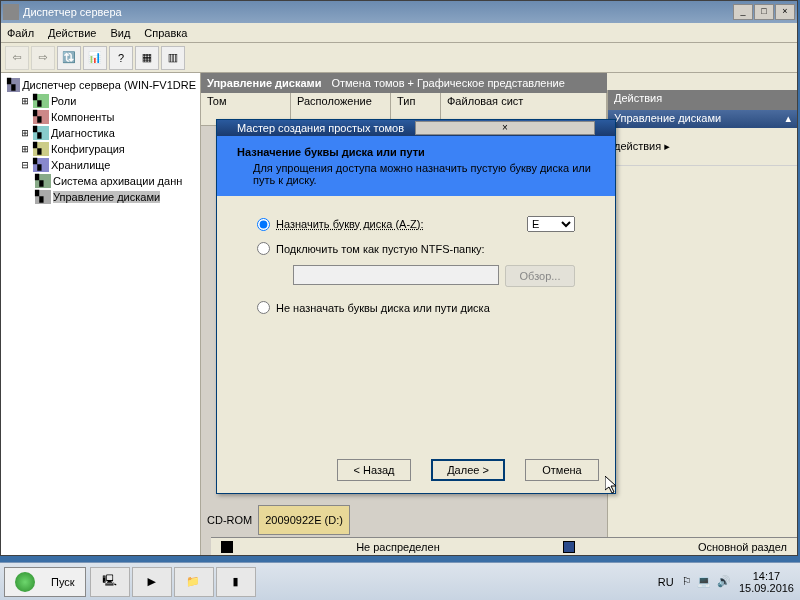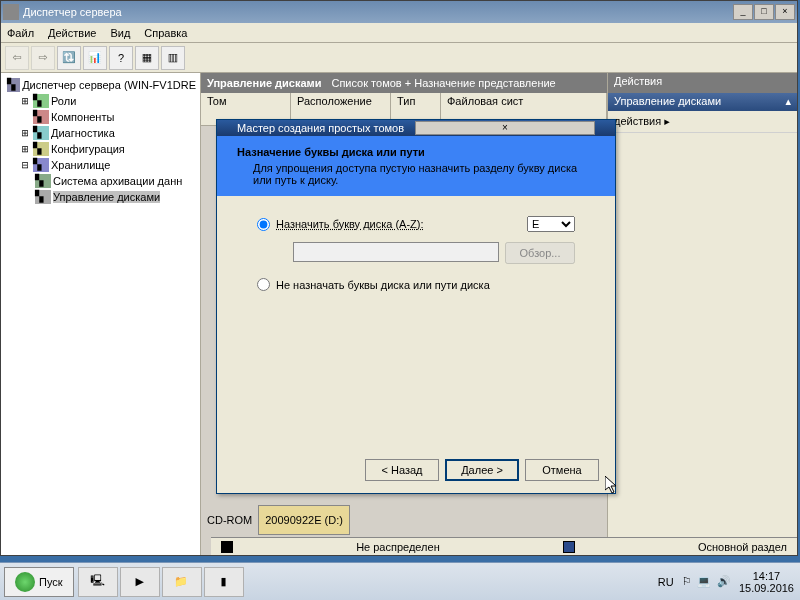--- a/index.html
+++ b/index.html
@@ -26,51 +26,51 @@
 .tree-item.selected span.label { background: #c0c0c0; }
 .indent1 { padding-left: 14px; }
 .indent2 { padding-left: 28px; }
 
 .midpanel { flex: 1; background: #d4d0c8; position: relative; }
 .mid-header { height: 20px; background: #7b7b7b; color: white; display: flex; align-items: center; padding: 0 6px; }
 .mid-header .h1 { font-weight: bold; margin-right: 10px; }
 .list-header { height: 33px; background: #ece9d8; display: flex; border-bottom: 1px solid #aca899; }
 .list-header div { border-right: 1px solid #aca899; padding: 2px 6px; }
 
-.rightpanel { width: 190px; background: #ece9d8; border-left: 1px solid #aca899; }
+.rightpanel { width: 190px; background: #ece9d8; border-left: 1px solid #aca899; margin-top: 17px; }
 .right-header { height: 20px; background: #7b7b7b; color: white; padding: 2px 6px; }
 .right-sub { height: 18px; background: linear-gradient(#4a6b9e, #2a4b7e); color: white; padding: 2px 6px; display: flex; justify-content: space-between; }
-.right-item { padding: 4px 6px; border-bottom: 1px solid #d0d0d0; }
+.right-item { padding: 12px 6px; border-bottom: 1px solid #d0d0d0; }
 
 .wizard { position: absolute; top: 119px; left: 216px; width: 400px; height: 375px; background: #ece9d8; border: 1px solid #003c74; box-shadow: 2px 2px 4px rgba(0,0,0,0.3); z-index: 100; }
 .wizard-title { height: 16px; background: linear-gradient(#2a5a9e, #1a3a6e); color: white; display: flex; align-items: center; padding: 0 20px; }
 .wizard-title span { flex: 1; }
 .wizard-title .closebtn { width: 16px; height: 14px; background: #d4d0c8; color: black; text-align: center; line-height: 12px; font-size: 10px; border: 1px solid #888; }
 .wizard-head { padding: 10px 20px; background: #3b82f6; }
 .wizard-head .wtitle { font-weight: bold; margin-bottom: 4px; }
 .wizard-head .wdesc { padding-left: 16px; font-size: 11px; }
 .wizard-body { padding: 20px 40px; }
 .radio-row { display: flex; align-items: center; margin-bottom: 10px; justify-content: space-between; }
 .radio-row input[type=radio] { margin-right: 6px; }
 .radio-row .rlabel { flex: 1; }
 .radio-row .rlabel.dotted { text-decoration: underline dotted; }
 select.drive { width: 48px; margin-left: 26px; }
 .path-row { display: flex; margin: 6px 0 12px 20px; padding-left: 16px; }
 .path-row input { flex: 1; height: 20px; border: 1px solid #888; background: #f0f0f0; }
 .path-row button { width: 70px; height: 22px; margin-left: 6px; }
 button:disabled { color: #888; }
-.wizard-buttons { position: absolute; bottom: 12px; right: 16px; display: flex; gap: 6px; }
+.wizard-buttons { position: absolute; bottom: 12px; right: 16px; display: flex; gap: 20px; }
 .wizard-buttons button { width: 74px; height: 22px; border: 1px solid #888; background: #ece9d8; }
 .wizard-buttons button.default { border: 2px solid #003c74; }
 
 .legend { position: absolute; bottom: 0; left: 210px; right: 0; height: 18px; background: #ece9d8; border-top: 1px solid #888; display: flex; align-items: center; padding: 0 10px; gap: 6px; justify-content: space-between; }
 .legend .sq { width: 12px; height: 12px; border: 1px solid #000; }
 
 .taskbar { position: absolute; bottom: 0; left: 0; width: 800px; height: 38px; background: linear-gradient(#dde4ec, #c8d4e2); border-top: 1px solid #7a96b8; display: flex; align-items: center; }
-.start { height: 30px; padding: 0 10px; display: flex; align-items: center; gap: 4px; border: 1px solid #888; margin: 0 4px; background: #f0f0f0; }
+.start { height: 30px; padding: 0 10px; display: flex; align-items: center; gap: 16px; border: 1px solid #888; margin: 0 4px; background: #f0f0f0; }
 .start .orb { width: 20px; height: 20px; border-radius: 50%; background: radial-gradient(#6dd66d, #2a8a2a); }
 .task-icons { display: flex; gap: 2px; }
 .task-icons .ti { width: 40px; height: 30px; border: 1px solid #b0b0b0; background: #e8e8e8; display: flex; align-items: center; justify-content: center; }
 .tray { margin-left: auto; display: flex; align-items: center; padding: 0 6px; gap: 8px; }
 .tray .clock { text-align: center; line-height: 12px; }
 .tray-icons { display: flex; gap: 6px; align-items: center; }
 .cursor { position: absolute; top: 476px; left: 605px; z-index: 200; pointer-events: none; }
 </style>
 </head>
 <body>
@@ -134,21 +134,21 @@
           <span class="label">Система архивации данн</span>
         </div>
       <div class="tree-item indent2 selected">
           <span class="ticon" style="background:#aaa">▚</span>
           <span class="label">Управление дисками</span>
         </div>
     </div>
     <div class="midpanel">
       <div class="mid-header">
         <span class="h1">Управление дисками</span>
-        <span>Список томов + Назначение представление</span>
+        <span>Отмена томов + Графическое представление</span>
       </div>
       <div class="list-header">
         <div style="width:90px">Том</div>
         <div style="width:100px">Расположение</div>
         <div style="width:50px">Тип</div>
         <div style="flex:1">Файловая сист</div>
       </div>
       <div style="position:absolute; bottom:20px; left:6px; display:flex; align-items:center; gap:6px;">
         <span>CD-ROM</span>
         <span style="background:#e8d898; padding:8px 6px; border:1px solid #888;">20090922E (D:)</span>
@@ -171,27 +171,31 @@
   </div>
 </div>
 
 <div class="wizard">
   <div class="wizard-title">
     <span>Мастер создания простых томов</span>
     <span class="closebtn">×</span>
   </div>
   <div class="wizard-head">
     <div class="wtitle">Назначение буквы диска или пути</div>
-    <div class="wdesc">Для упрощения доступа пустую назначить разделу букву диска или путь к диску.</div>
+    <div class="wdesc">Для упрощения доступа можно назначить пустую букву диска или путь к диску.</div>
   </div>
   <div class="wizard-body">
     <div class="radio-row">
       <input type="radio" checked="" style="">
       <span class="rlabel dotted">Назначить букву диска (A-Z):</span>
       <select class="drive"><option>E</option></select>
+    </div>
+    <div class="radio-row">
+      <input type="radio" style="">
+      <span class="rlabel">Подключить том как пустую NTFS-папку:</span>
     </div>
     <div class="path-row">
       <input type="text" disabled="" style="">
       <button disabled="">Обзор...</button>
     </div>
     <div class="radio-row" style="margin-top:14px">
       <input type="radio" style="">
       <span class="rlabel">Не назначать буквы диска или пути диска</span>
     </div>
   </div>

